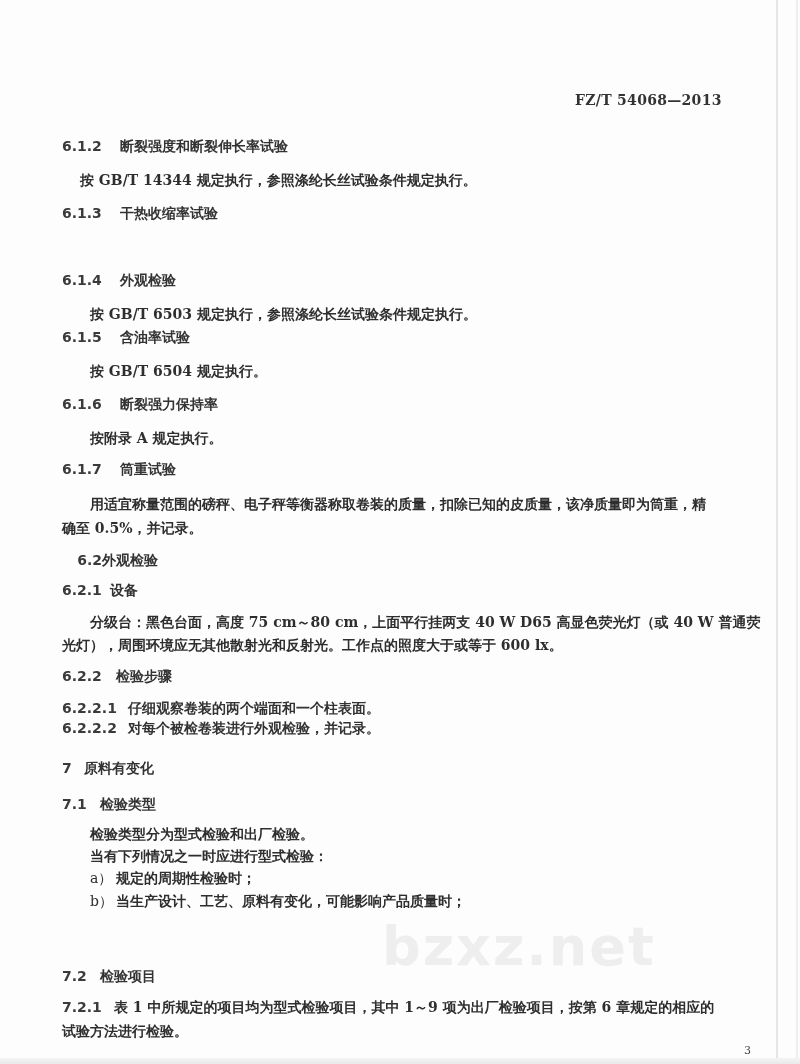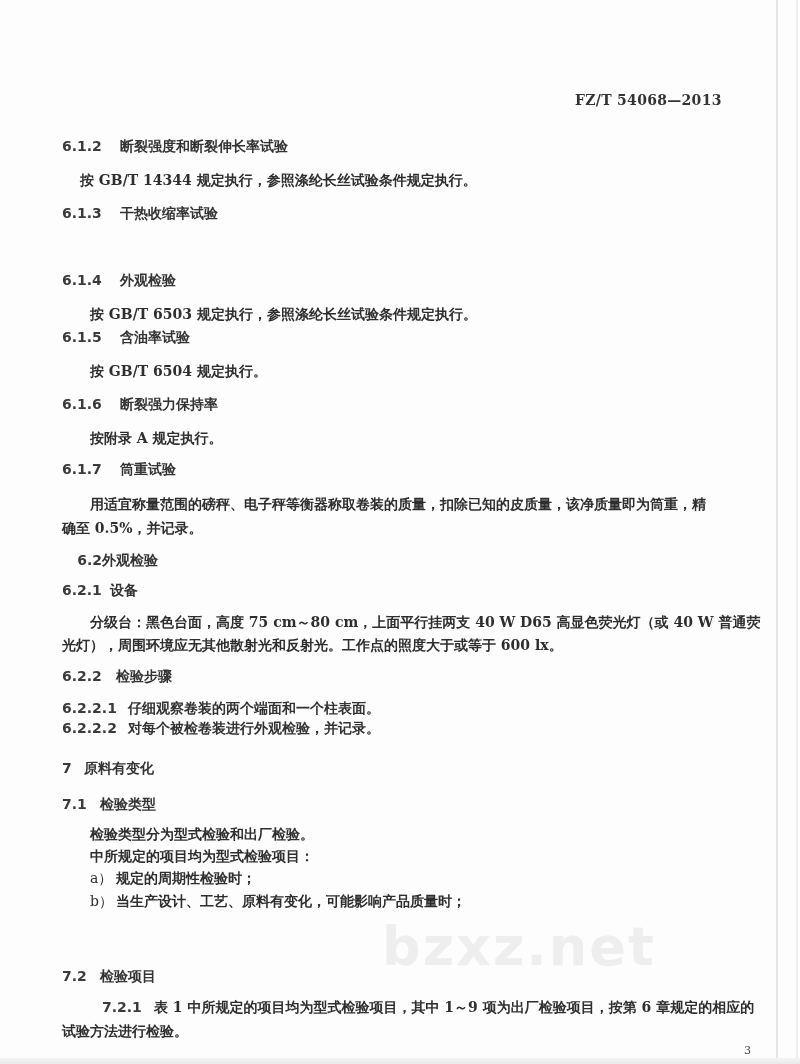--- a/index.html
+++ b/index.html
@@ -95,33 +95,33 @@
     </div>
 
     <div class="line h" style="top:760px;left:62px;">
       <span class="num" style="width:22px;">7</span><span>原料有变化</span>
     </div>
 
     <div class="line h" style="top:796px;left:62px;">
       <span class="num" style="width:38px;">7.1</span><span>检验类型</span>
     </div>
     <div class="line p" style="top:826px;left:90px;">检验类型分为型式检验和出厂检验。</div>
-    <div class="line p" style="top:848px;left:90px;">中所规定的项目均为型式检验项目：</div>
+    <div class="line p" style="top:848px;left:90px;">当有下列情况之一时应进行型式检验：</div>
 
     <div class="line p" style="top:870px;left:90px;">
       <span class="list-mark">a）</span><span>规定的周期性检验时；</span>
     </div>
     <div class="line p" style="top:893px;left:90px;">
       <span class="list-mark">b）</span><span>当生产设计、工艺、原料有变化，可能影响产品质量时；</span>
     </div>
 
     <div class="line h" style="top:968px;left:62px;">
       <span class="num" style="width:38px;">7.2</span><span>检验项目</span>
     </div>
-    <div class="line p" style="top:999px;left:62px;margin-left:40px;">
+    <div class="line p" style="top:999px;left:62px;">
       <span class="num" style="width:52px;">7.2.1</span><span>表 1 中所规定的项目均为型式检验项目，其中 1～9 项为出厂检验项目，按第 6 章规定的相应的</span>
     </div>
     <div class="line p" style="top:1023px;left:62px;">试验方法进行检验。</div>
 
     <div class="pageno">3</div>
   </div>
 
   <div class="bottom-shadow"></div>
 </div>
 

